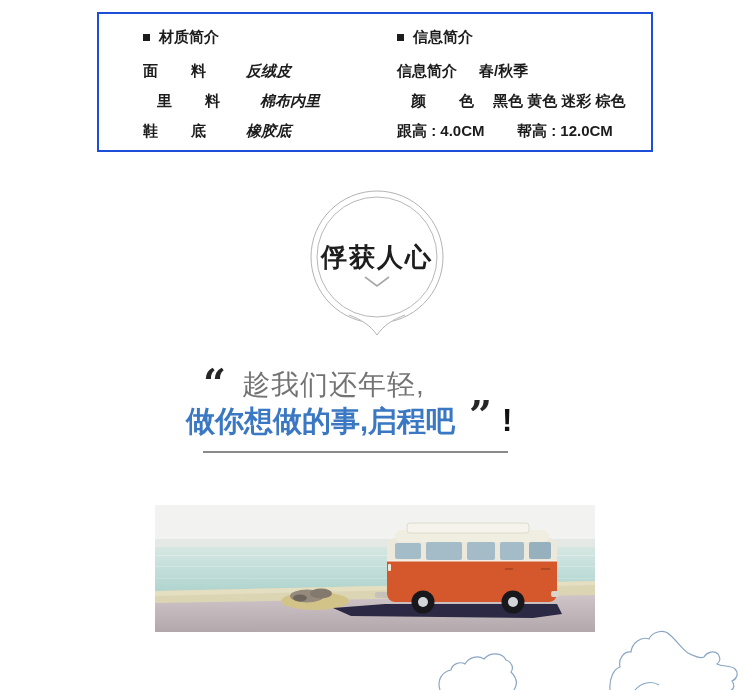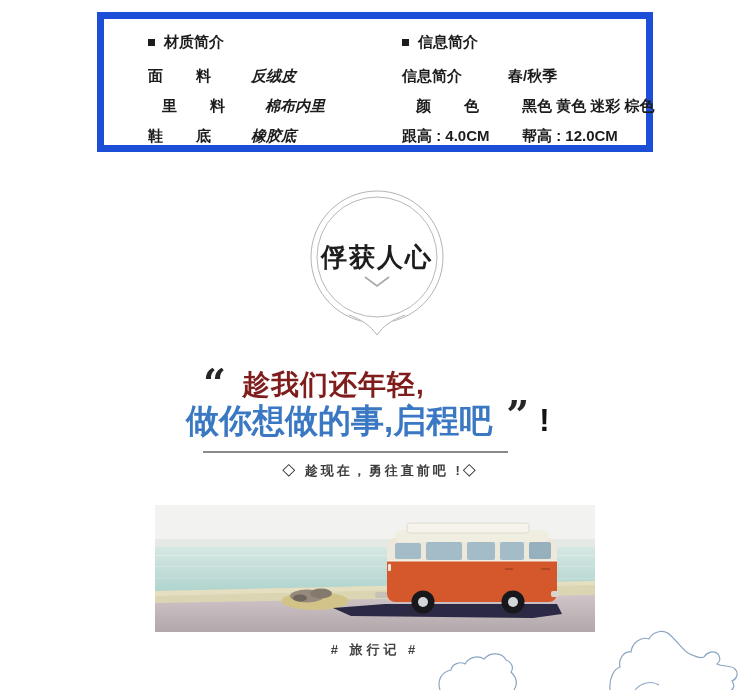--- a/index.html
+++ b/index.html
@@ -1,42 +1,42 @@
 <!DOCTYPE html>
 <html><head>
 <meta charset="utf-8">
 <style>
   * { margin:0; padding:0; box-sizing:border-box; }
   body { background:#ffffff; font-family:"Liberation Sans", sans-serif; }
   .page { position:relative; width:750px; height:690px; background:#ffffff; overflow:hidden; }
 
   
-  .info-box { position:absolute; left:97px; top:12px; width:556px; height:140px; border:7px solid #1d4ed8; background:#fff; }
+  .info-box { position:absolute; left:97px; top:12px; width:556px; height:140px; border:2px solid #1d4ed8; background:#fff; }
   .col-header { position:absolute; top:14px; font-size:15px; font-weight:700; color:#1c1c1c; display:flex; align-items:center; }
   .bullet { width:7px; height:7px; background:#1c1c1c; display:inline-block; margin-right:9px; }
   .spec-row { position:absolute; font-size:15px; font-weight:700; color:#1c1c1c; white-space:nowrap; }
   .spec-row .label { display:inline-block; }
   .spec-row .label.spread { letter-spacing:9px; }
   .mat .spec-row { left:44px; }
   .mat .value { position:absolute; left:103px;font-style:italic; }
   .det .spec-row { left:298px; }
-  .det .value { position:absolute; left:106px; }
+  .det .value { position:absolute; left:82px; }
   .det .shaft { position:absolute; left:120px; }
   .r0 { top:48px; } .r1 { top:78px;margin-left:14px; } .r2 { top:108px; }
 
   
   .emblem { position:absolute; left:293px; top:185px; }
   .emblem text { font-family:"DejaVu Serif", serif; font-weight:600; fill:#1d1d1d; letter-spacing:2px; }
 
   
   .q-line1 { position:absolute; left:203px; top:368px; display:flex; align-items:flex-start; }
   .open-quote { font-family:"DejaVu Serif", serif; font-size:40px; line-height:30px; font-weight:700; color:#262626; margin-right:16px; }
-  .q1-text { font-size:28px; font-weight:700; color:#7f1d1d; letter-spacing:1px; line-height:34px; }
+  .q1-text { font-size:28px; font-weight:400; color:#737373; letter-spacing:1px; line-height:34px; }
   .q-line2 { position:absolute; left:186px; top:402px; display:flex; align-items:flex-start; }
-  .q2-text { font-size:33px; font-weight:800; color:#3a78c3; line-height:38px; }
+  .q2-text { font-size:29px; font-weight:800; color:#3a78c3; line-height:38px; }
   .close-quote { font-family:"DejaVu Serif", serif; font-size:40px; line-height:26px; font-weight:700; color:#262626; margin-left:14px; }
   .q-exclaim { font-size:31px; font-weight:800; color:#121212; margin-left:10px; line-height:38px; }
   .q-rule { position:absolute; left:203px; top:451px; width:305px; height:2px; background:#8a8a8a; }
   .q-subline { position:absolute; left:228px; top:462px; width:305px; text-align:center; font-size:13px; font-weight:600; color:#3c3c3c; letter-spacing:3px; white-space:nowrap; }
 
   
   .beach-photo { position:absolute; left:155px; top:505px; }
   .travel-tag { position:absolute; left:0; top:641px; width:750px; text-align:center; font-size:13px; font-weight:600; color:#414141; letter-spacing:4px; }
   .clouds { position:absolute; left:420px; top:623px; }
 </style>
@@ -96,21 +96,20 @@
   <div class="q-line1">
     <span class="open-quote">“</span>
     <span class="q1-text">趁我们还年轻,</span>
   </div>
   <div class="q-line2">
     <span class="q2-text">做你想做的事,启程吧</span>
     <span class="close-quote">”</span>
     <span class="q-exclaim">!</span>
   </div>
   <div class="q-rule"></div>
-  <div class="q-subline">◇ 趁现在，勇往直前吧 !◇</div>
 
   <svg class="beach-photo" width="440" height="127" viewBox="0 0 440 127">
     <defs>
       <linearGradient id="seaG" x1="0" y1="0" x2="0" y2="1">
         <stop offset="0" stop-color="#d6e7e3"></stop>
           <stop offset="1" stop-color="#abd2cd"></stop>
       </linearGradient>
       <linearGradient id="roadG" x1="0" y1="0" x2="0" y2="1">
         <stop offset="0" stop-color="#cfc5c8"></stop>
           <stop offset="1" stop-color="#b2a8ac"></stop>
@@ -146,21 +145,20 @@
       <rect x="350" y="63" width="8" height="2" fill="#b24823"></rect>
       <rect x="386" y="63" width="9" height="2" fill="#b24823"></rect>
       <rect x="396" y="86" width="8" height="6" rx="2" fill="#d8d5cc"></rect>
       <circle cx="268" cy="97" r="11.5" fill="#17171c"></circle>
       <circle cx="268" cy="97" r="5" fill="#d3d6d8"></circle>
       <circle cx="358" cy="97" r="11.5" fill="#17171c"></circle>
       <circle cx="358" cy="97" r="5" fill="#d3d6d8"></circle>
     </g>
   </svg>
 
-  <div class="travel-tag"># 旅行记 #</div>
 
   <svg class="clouds" width="330" height="67" viewBox="0 0 330 67">
     <path d="M20,67 C17,58 21,49 31,47 C32,41 40,38 45,41 C49,34 58,32 64,36 C70,29 82,29 86,37 C92,39 94,45 91,49 C97,55 98,61 94,67" fill="none" stroke="#8ba6c3" stroke-width="1.2"></path>
     <path d="M190,67 C189,55 194,46 200,44 C198,36 204,28 211,29 C212,20 221,13 229,16 C233,8 244,6 250,12 C257,18 262,26 268,30 C274,33 280,36 284,34 C287,29 294,27 298,31 C301,35 300,39 297,41 C303,44 311,42 315,46 C319,50 317,56 312,58 C315,62 314,66 311,67" fill="none" stroke="#8ba6c3" stroke-width="1.2"></path>
     <path d="M215,67 C221,60 231,57 239,62" fill="none" stroke="#8ba6c3" stroke-width="1.1"></path>
   </svg>
 
 </div>
 
 </body></html>

